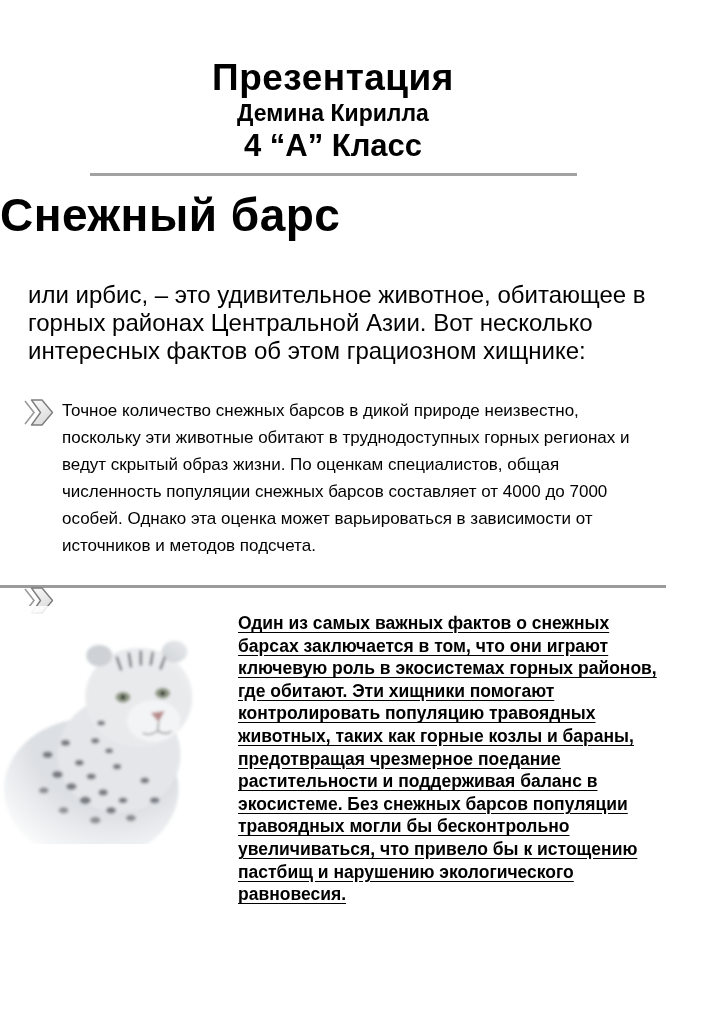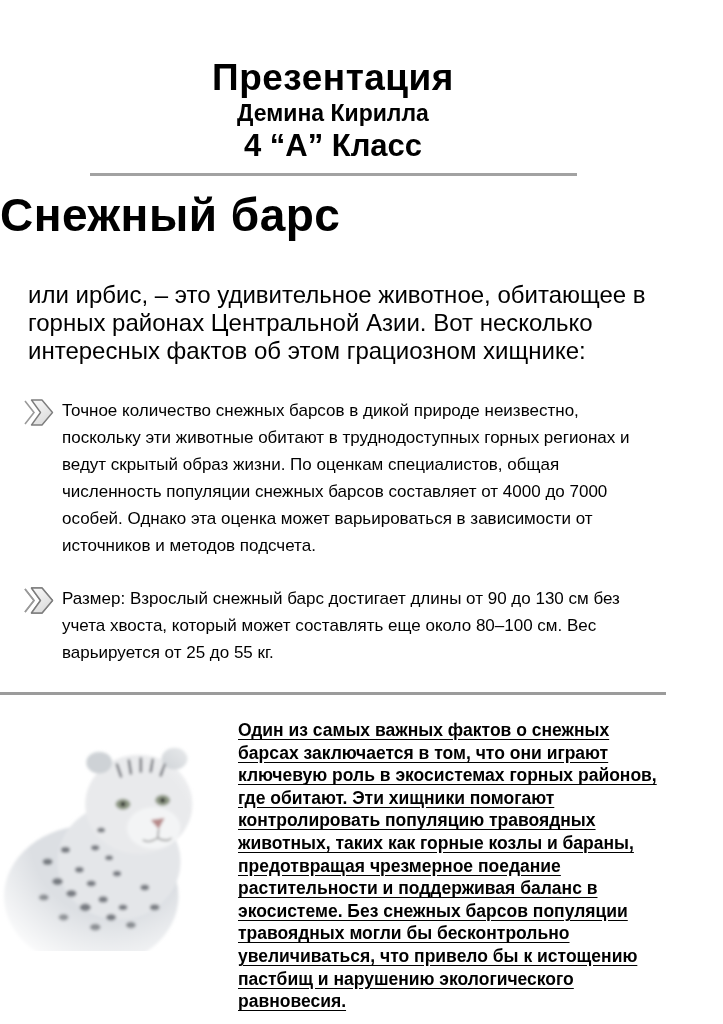--- a/index.html
+++ b/index.html
@@ -84,29 +84,20 @@
       <span>Точное количество снежных барсов в дикой природе неизвестно, поскольку эти животные обитают в труднодоступных горных регионах и ведут скрытый образ жизни. По оценкам специалистов, общая численность популяции снежных барсов составляет от 4000 до 7000 особей. Однако эта оценка может варьироваться в зависимости от источников и методов подсчета.</span>
     </li>
     <li class="fact">
       <span class="fact-icon">
         <svg viewBox="0 0 30 27" xmlns="http://www.w3.org/2000/svg">
           <path d="M1 2 L10 13.5 L1 25" fill="none" stroke="#9a9a9a" stroke-width="1.6"></path>
           <path d="M7.5 1 L18 1 L28.5 13.5 L18 26 L7.5 26 L16.5 13.5 Z" fill="url(#g1)" stroke="#7d7d7d" stroke-width="1.4" stroke-linejoin="round"></path>
         </svg>
       </span>
     </li>
-    <li class="fact">
-      <span class="fact-icon">
-        <svg viewBox="0 0 30 27" xmlns="http://www.w3.org/2000/svg">
-          <path d="M1 2 L10 13.5 L1 25" fill="none" stroke="#9a9a9a" stroke-width="1.6"></path>
-          <path d="M7.5 1 L18 1 L28.5 13.5 L18 26 L7.5 26 L16.5 13.5 Z" fill="url(#g1)" stroke="#7d7d7d" stroke-width="1.4" stroke-linejoin="round"></path>
-        </svg>
-      </span>
-      <span>Размер: Взрослый снежный барс достигает длины от 90 до 130 см без учета хвоста, который может составлять еще около 80–100 см. Вес варьируется от 25 до 55 кг.</span>
-    </li>
   </ul>
 
   <div class="section-divider"></div>
 
   <div class="footer">
     <div class="leopard-wrap">
       <svg viewBox="0 0 240 240" xmlns="http://www.w3.org/2000/svg" role="img">
         <defs>
           <radialGradient id="fade" cx="0.47" cy="0.52" r="0.62">
             <stop offset="0.55" stop-color="#ffffff" stop-opacity="0"></stop>

